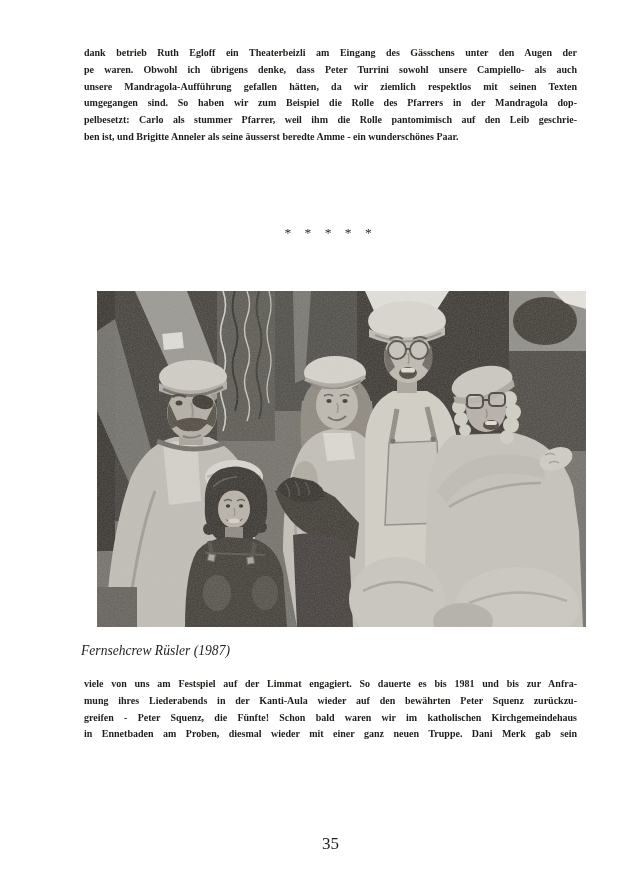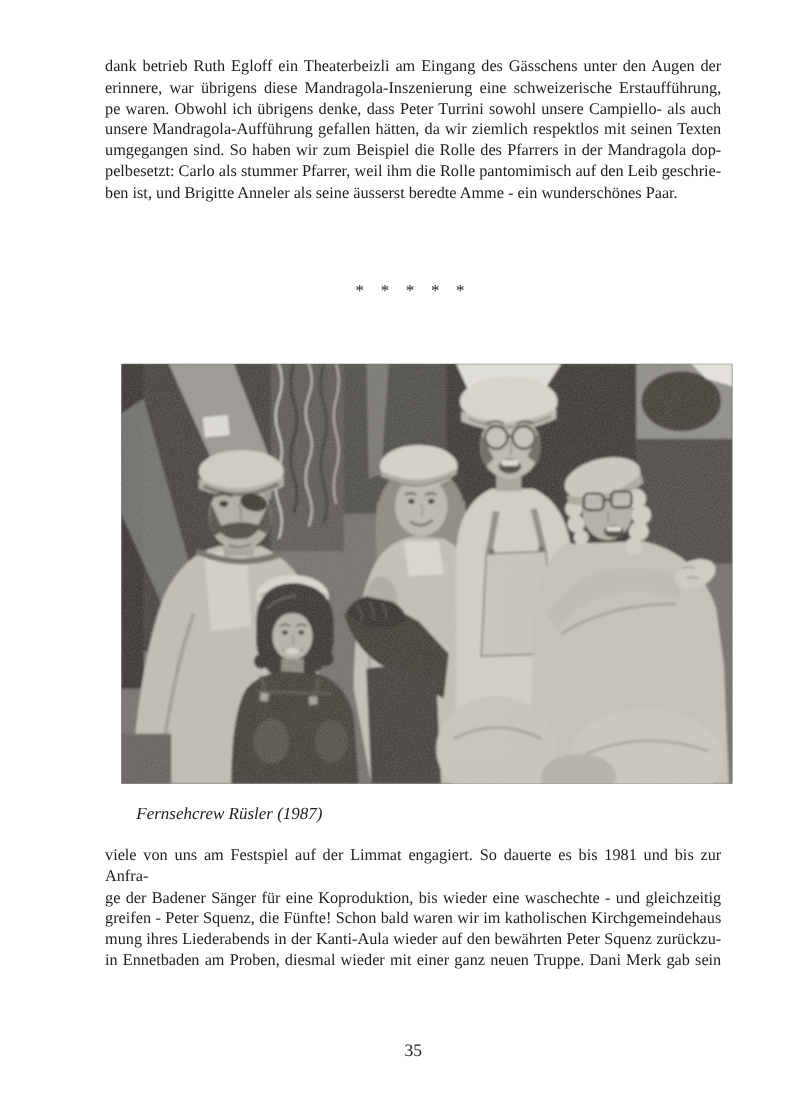--- a/index.html
+++ b/index.html
@@ -1,40 +1,39 @@
 <!DOCTYPE html>
 <html><head>
 <meta charset="utf-8">
 <style>
   html,body { margin:0; padding:0; background:#ffffff; }
   .page {
     position:relative; width:628px; height:888px; background:#ffffff;
     font-family:"Liberation Serif", serif; color:#1d1d1b; overflow:hidden;
   }
   .abs { position:absolute; }
-  .para { width:493px; font-size:13px; line-height:16.75px; }
+  .para { width:493px; font-size:10px; line-height:16.75px;font-weight:bold; }
   .para .jline { text-align:justify; text-align-last:justify; }
   .para .lastline { text-align:left; }
   .separator { left:84px; top:225px; width:493px; text-align:center;
                font-size:13.5px; letter-spacing:5px; color:#2a2a28; }
   .photo { left:97px; top:291px; width:489px; height:336px; overflow:hidden; background:#6f6d68; }
   .photo svg { display:block; }
-  .caption { left:109px; top:643px; font-size:13.6px; font-style:italic; }
-  .pagenum { left:84px; top:834px; width:493px; text-align:center; font-size:14px; }
+  .caption { left:81px; top:643px; font-size:13.6px; font-style:italic; }
+  .pagenum { left:84px; top:834px; width:493px; text-align:center; font-size:17px; }
   .para-top { left:84px; top:45px; }
   .para-bottom { left:84px; top:676px; }
 </style>
 </head>
 <body>
 
 <div class="page">
 
   <div class="abs para para-top">
     <div class="jline">dank betrieb Ruth Egloff ein Theaterbeizli am Eingang des Gässchens unter den Augen der</div>
-    <div class="jline">erinnere, war übrigens diese Mandragola-Inszenierung eine schweizerische Erstaufführung,</div>
     <div class="jline">pe waren. Obwohl ich übrigens denke, dass Peter Turrini sowohl unsere Campiello- als auch</div>
     <div class="jline">unsere Mandragola-Aufführung gefallen hätten, da wir ziemlich respektlos mit seinen Texten</div>
     <div class="jline">umgegangen sind. So haben wir zum Beispiel die Rolle des Pfarrers in der Mandragola dop-</div>
     <div class="jline">pelbesetzt: Carlo als stummer Pfarrer, weil ihm die Rolle pantomimisch auf den Leib geschrie-</div>
     <div class="lastline">ben ist, und Brigitte Anneler als seine äusserst beredte Amme - ein wunderschönes Paar.</div>
   </div>
 
   <div class="abs separator">* * * * *</div>
 
   <div class="abs photo">
@@ -209,22 +208,21 @@
 
       <rect width="489" height="336" fill="#8a8880" opacity="0.08"></rect>
       <rect width="489" height="336" filter="url(#grainF)" opacity="0.3"></rect>
     </svg>
   </div>
 
   <div class="abs caption">Fernsehcrew Rüsler (1987)</div>
 
   <div class="abs para para-bottom">
     <div class="jline">viele von uns am Festspiel auf der Limmat engagiert. So dauerte es bis 1981 und bis zur Anfra-</div>
-    <div class="jline">ge der Badener Sänger für eine Koproduktion, bis wieder eine waschechte - und gleichzeitig</div>
+    <div class="jline">mung ihres Liederabends in der Kanti-Aula wieder auf den bewährten Peter Squenz zurückzu-</div>
     <div class="jline">greifen - Peter Squenz, die Fünfte! Schon bald waren wir im katholischen Kirchgemeindehaus</div>
-    <div class="jline">mung ihres Liederabends in der Kanti-Aula wieder auf den bewährten Peter Squenz zurückzu-</div>
     <div class="jline">in Ennetbaden am Proben, diesmal wieder mit einer ganz neuen Truppe. Dani Merk gab sein</div>
 
   </div>
 
   <div class="abs pagenum">35</div>
 
 </div>
 
 </body></html>

